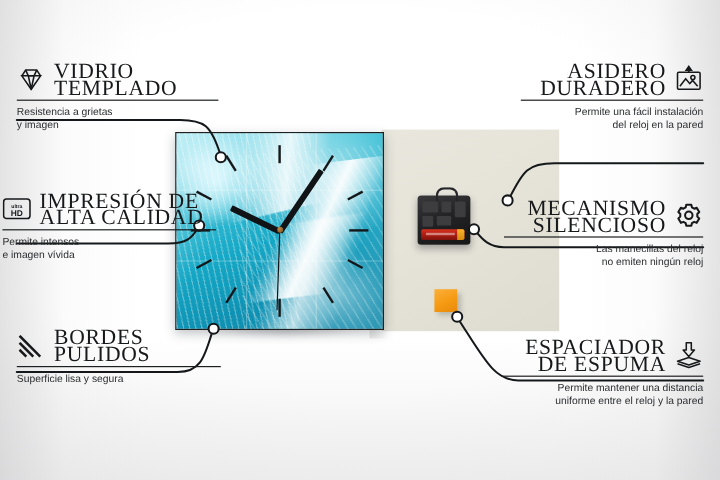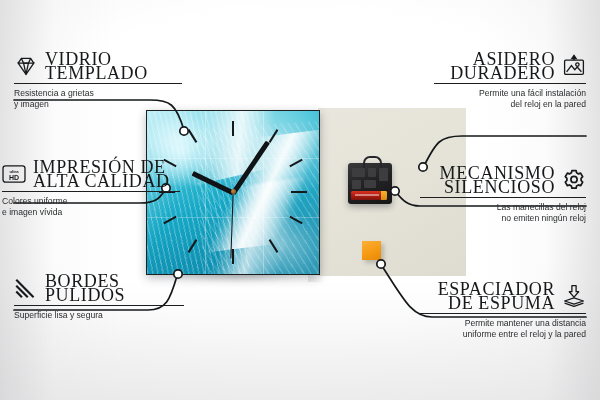--- a/index.html
+++ b/index.html
@@ -254,21 +254,21 @@
         <rect x="1.1" y="3.2" width="23.8" height="17.6" rx="2.6" fill="none" stroke="#16181a" stroke-width="1.4"></rect>
         <text x="13" y="11" text-anchor="middle" font-family="Liberation Sans, sans-serif" font-size="4.6" font-weight="bold" fill="#16181a">ultra</text>
         <text x="13" y="18.4" text-anchor="middle" font-family="Liberation Sans, sans-serif" font-size="7.6" font-weight="bold" fill="#16181a">HD</text>
       </svg>
       <div>
         <div class="title">IMPRESIÓN DE</div>
         <div class="title">ALTA CALIDAD</div>
       </div>
     </div>
     <div class="rule"></div>
-    <div class="desc">Colores uniforme</div>
+    <div class="desc">Permite intensos</div>
     <div class="desc">e imagen vívida</div>
   </div>
 
   <div class="feat left" id="f-bordes">
     <div class="head">
       <svg class="ico" viewBox="0 0 24 24" stroke="#16181a" stroke-width="2.1" stroke-linecap="square">
         <path d="M3 4.6 18.8 20.4"></path>
         <path d="M3 10.4 13 20.4"></path>
         <path d="M3 16.2 7.2 20.4"></path>
       </svg>

